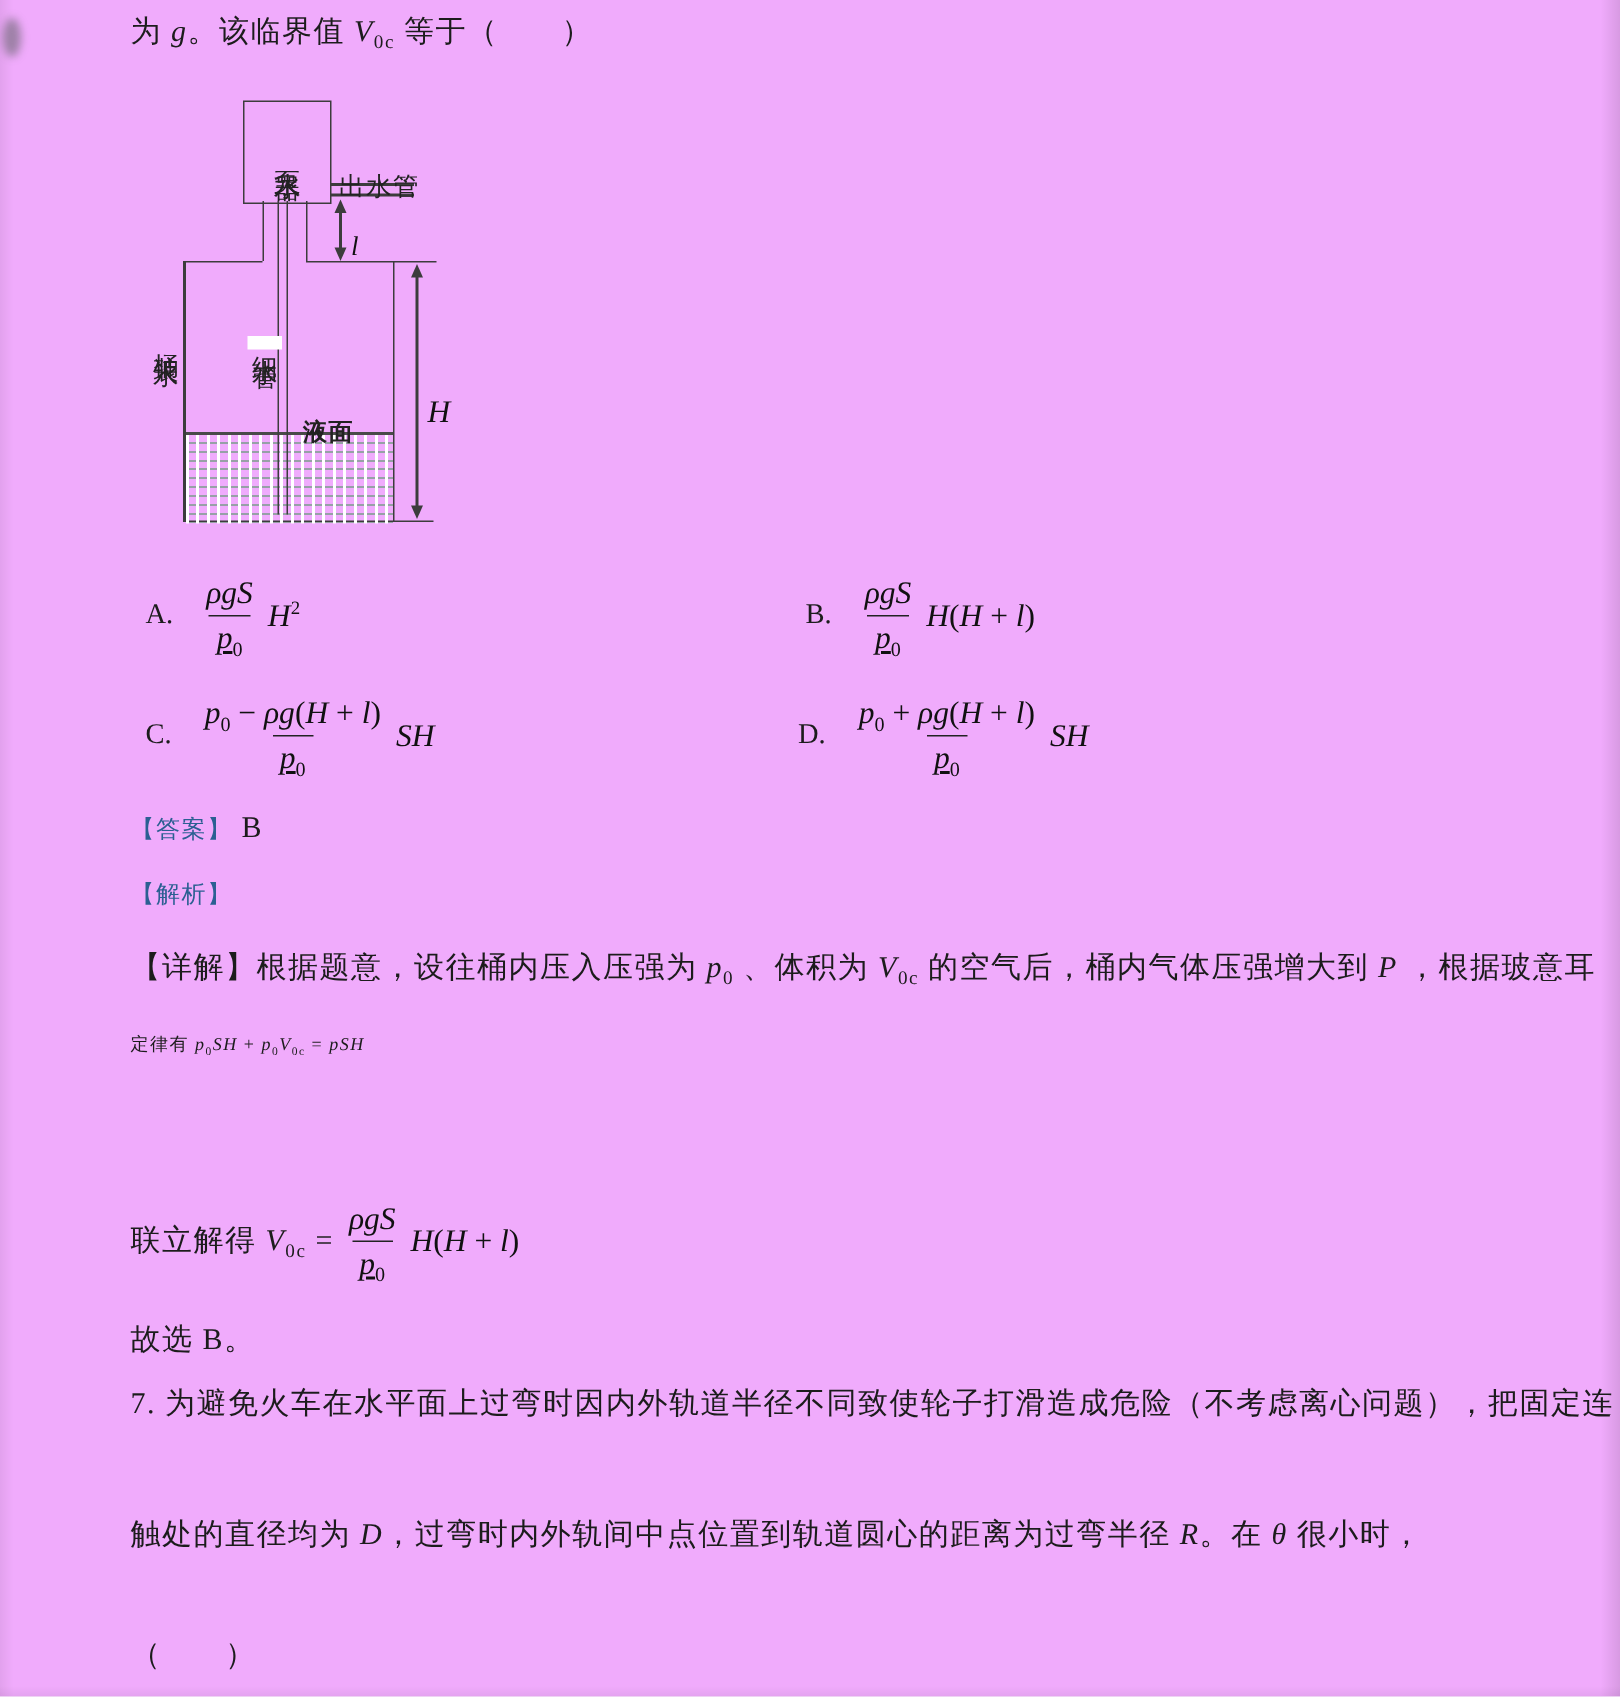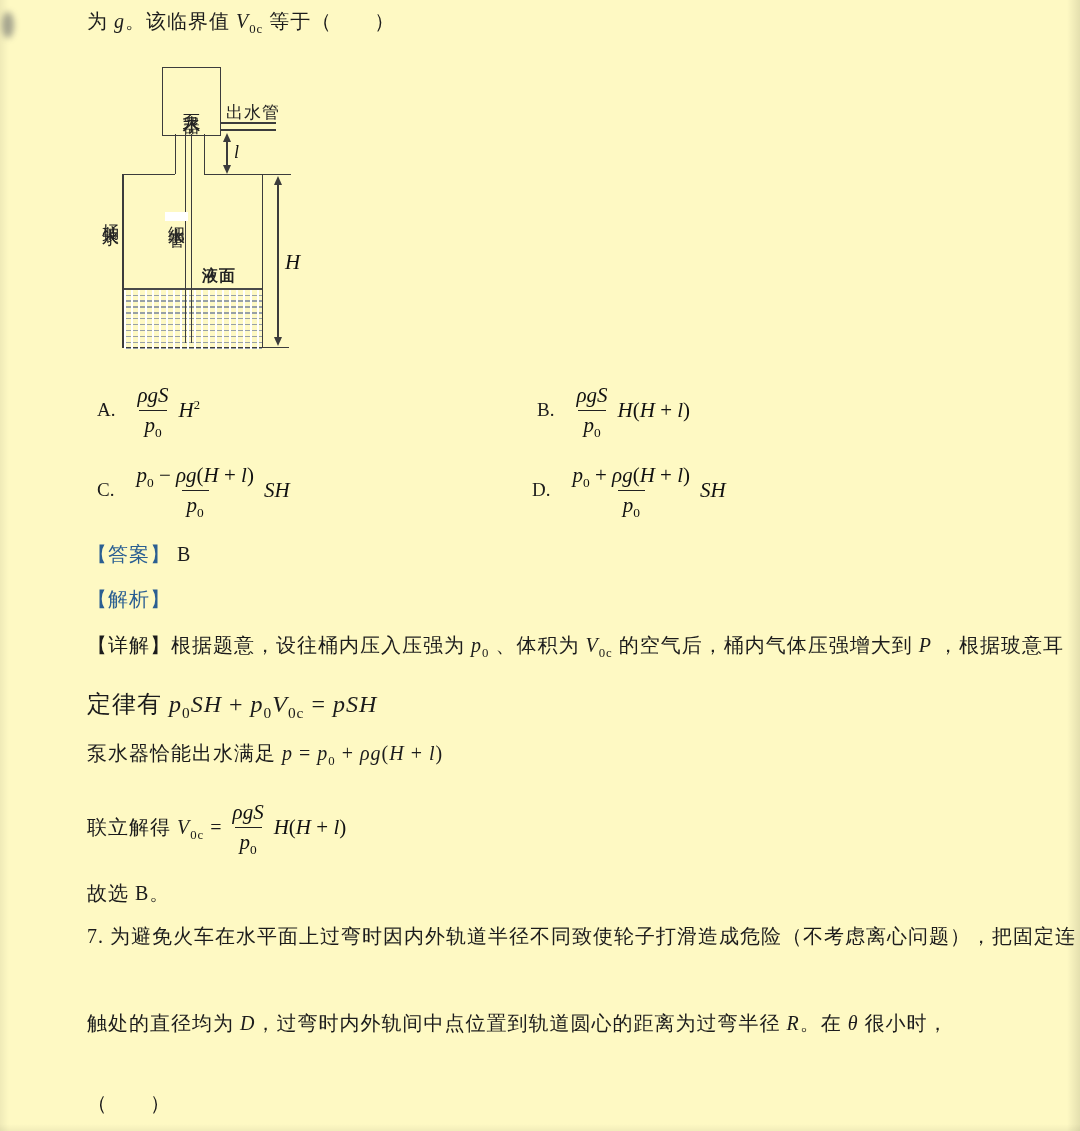--- a/index.html
+++ b/index.html
@@ -1,44 +1,44 @@
 <!DOCTYPE html>
 <html><head>
 <meta charset="utf-8">
 <style>
   html,body{margin:0;padding:0;background:#f2f2f2;}
   .page{
-    position:relative;width:1080px;height:1131px;background:#fef9c3;
+    position:relative;width:1080px;height:1131px;background:#f0abfc;
     overflow:hidden;color:#1c1c1c;
     font-family:"Liberation Serif",serif;
   }
   
   .blk{position:absolute;left:87px;white-space:nowrap;}
   .cjk{font-size:20px;letter-spacing:1px;line-height:1.35;}
   i{font-family:"Liberation Serif",serif;font-style:italic;}
   sub{font-size:64%;line-height:0;}
   sup{font-size:60%;line-height:0;}
   
-  .marker{color:#2b5f92;font-size:20px;letter-spacing:1px;}
+  .marker{color:#2b5f92;font-size:16px;letter-spacing:1px;}
   .ansval{font-size:20px;margin-left:6px;}
   
   .fml{font-family:"Liberation Serif",serif;font-size:21px;color:#111;}
   .frac{display:inline-flex;flex-direction:column;align-items:center;vertical-align:middle;margin:0 5px;}
   .frac .num{padding:0 5px 2px 5px;}
-  .frac .den{border-top:1.4px solid #222;padding:2px 5px 0 5px;}
+  .frac .den{border-top:1.4px solid #222;padding:2px 5px 0 5px;text-decoration:underline;}
   .optrow{position:absolute;left:87px;width:940px;height:64px;}
   .opt{position:absolute;top:0;height:100%;display:flex;align-items:center;}
   .olabel{font-size:19px;margin-right:12px;}
   .eqline{display:flex;align-items:center;}
   
   .diagram{position:absolute;left:87px;top:60px;width:230px;height:300px;}
   .dline{position:absolute;background:#3c3c3c;}
   .dbox{position:absolute;border:1.5px solid #3c3c3c;display:flex;align-items:center;justify-content:center;}
   .vtext{writing-mode:vertical-rl;text-orientation:upright;font-size:17px;letter-spacing:3px;color:#222;}
-  .dlabel{position:absolute;color:#222;}
+  .dlabel{position:absolute;color:#222;margin-top:12px;}
   .varlabel{font-family:"Liberation Serif",serif;font-style:italic;color:#111;}
   .arrow{position:absolute;width:9px;}
   .arrow .shaft{position:absolute;left:3.8px;top:7px;bottom:7px;width:1.4px;background:#3c3c3c;}
   .ah{position:absolute;left:0;width:0;height:0;border-left:4.5px solid transparent;border-right:4.5px solid transparent;}
   .ah.up{top:0;border-bottom:9px solid #3c3c3c;}
   .ah.down{bottom:0;border-top:9px solid #3c3c3c;}
   .water{
     position:absolute;border-top:2.6px solid #4a4a4a;
     background-image:
       repeating-linear-gradient(90deg,#ffffff 0 2px,rgba(255,255,255,0) 2px 7px),
@@ -140,22 +140,21 @@
   </div>
 
   <div class="blk" style="top:541px;">
     <span class="marker">【答案】</span><span class="ansval">B</span>
   </div>
   <div class="blk" style="top:586px;">
     <span class="marker">【解析】</span>
   </div>
 
   <div class="blk cjk" style="top:632px;">【详解】根据题意，设往桶内压入压强为 <i>p</i><sub>0</sub> 、体积为 <i>V</i><sub>0c</sub> 的空气后，桶内气体压强增大到 <i>P</i> ，根据玻意耳</div>
-  <div class="blk cjk" style="top:688px;font-size:24px;">定律有 <i>p</i><sub>0</sub><i>SH</i> + <i>p</i><sub>0</sub><i>V</i><sub>0c</sub> = <i>pSH</i></div>
-  <div class="blk cjk" style="top:740px;">泵水器恰能出水满足 <i>p</i> = <i>p</i><sub>0</sub> + <i>ρg</i>(<i>H</i> + <i>l</i>)</div>
+  <div class="blk cjk" style="top:688px;font-size:12px;">定律有 <i>p</i><sub>0</sub><i>SH</i> + <i>p</i><sub>0</sub><i>V</i><sub>0c</sub> = <i>pSH</i></div>
 
   <div class="blk eqline" style="top:796px;height:62px;">
     <span class="cjk">联立解得 <i>V</i><sub>0c</sub> =</span>
     <span class="fml frac">
       <span class="num"><i>ρgS</i></span>
       <span class="den"><i>p</i><sub>0</sub></span>
     </span>
     <span class="fml"><i>H</i>(<i>H</i> + <i>l</i>)</span>
   </div>
 

